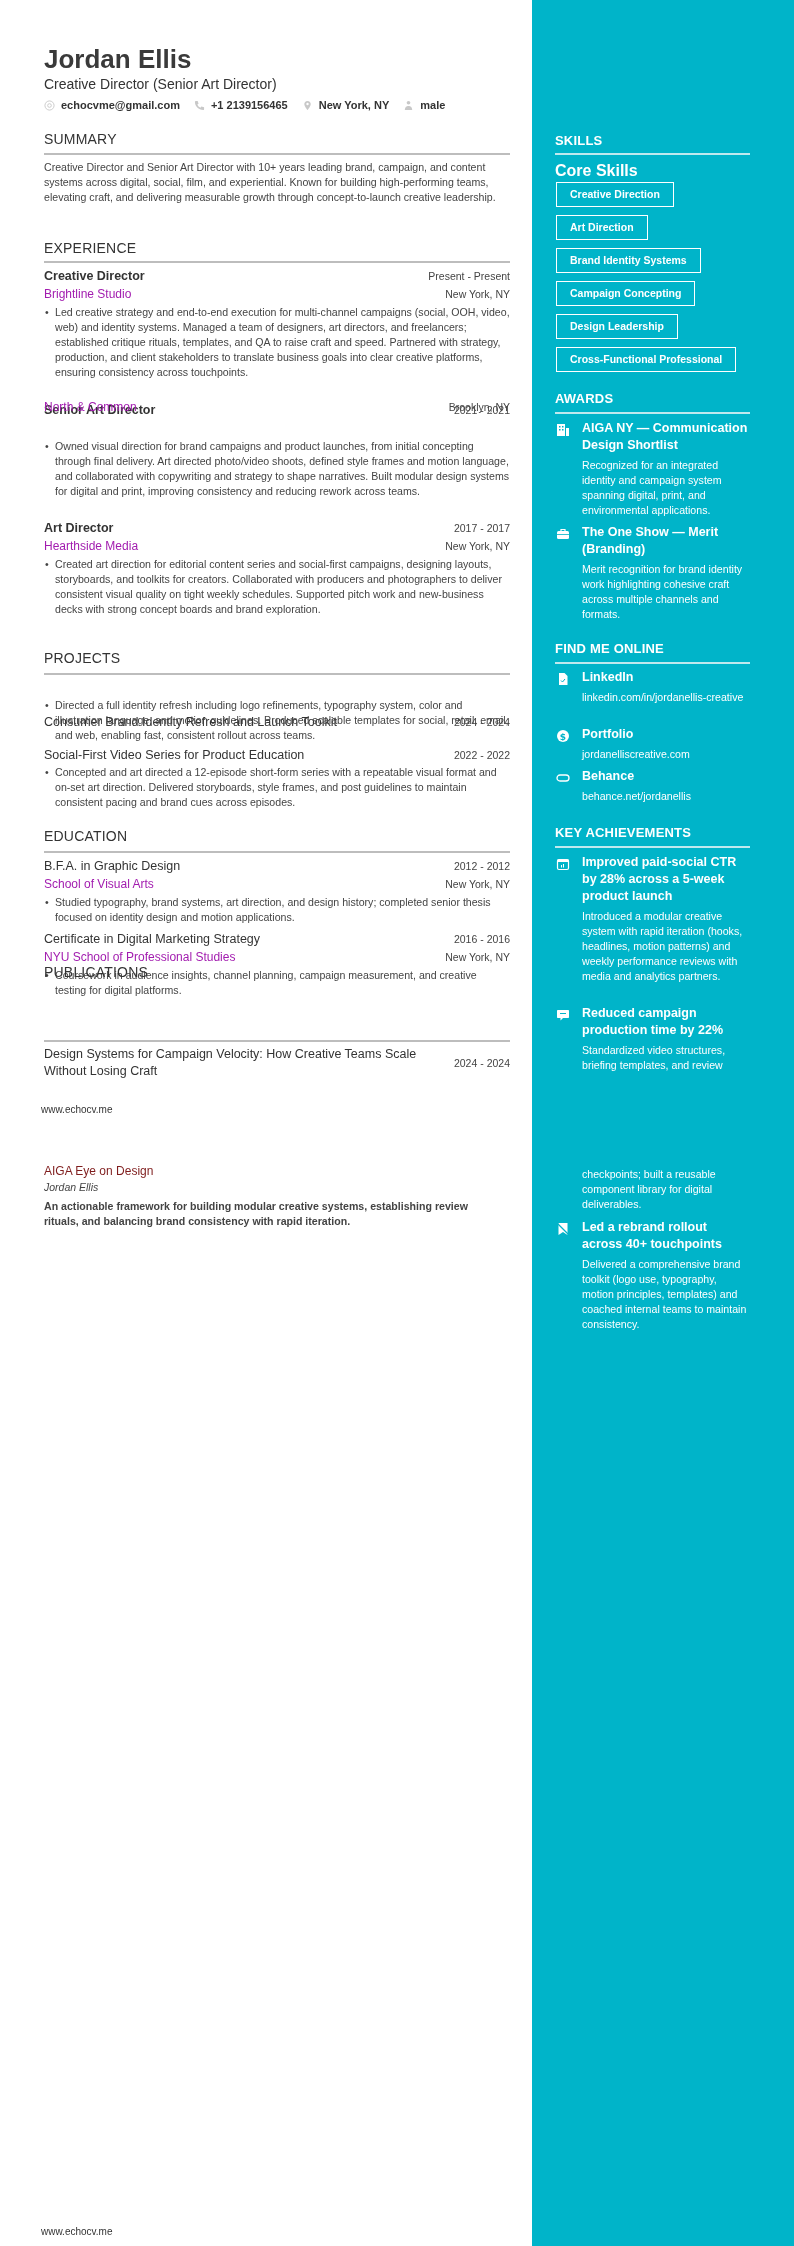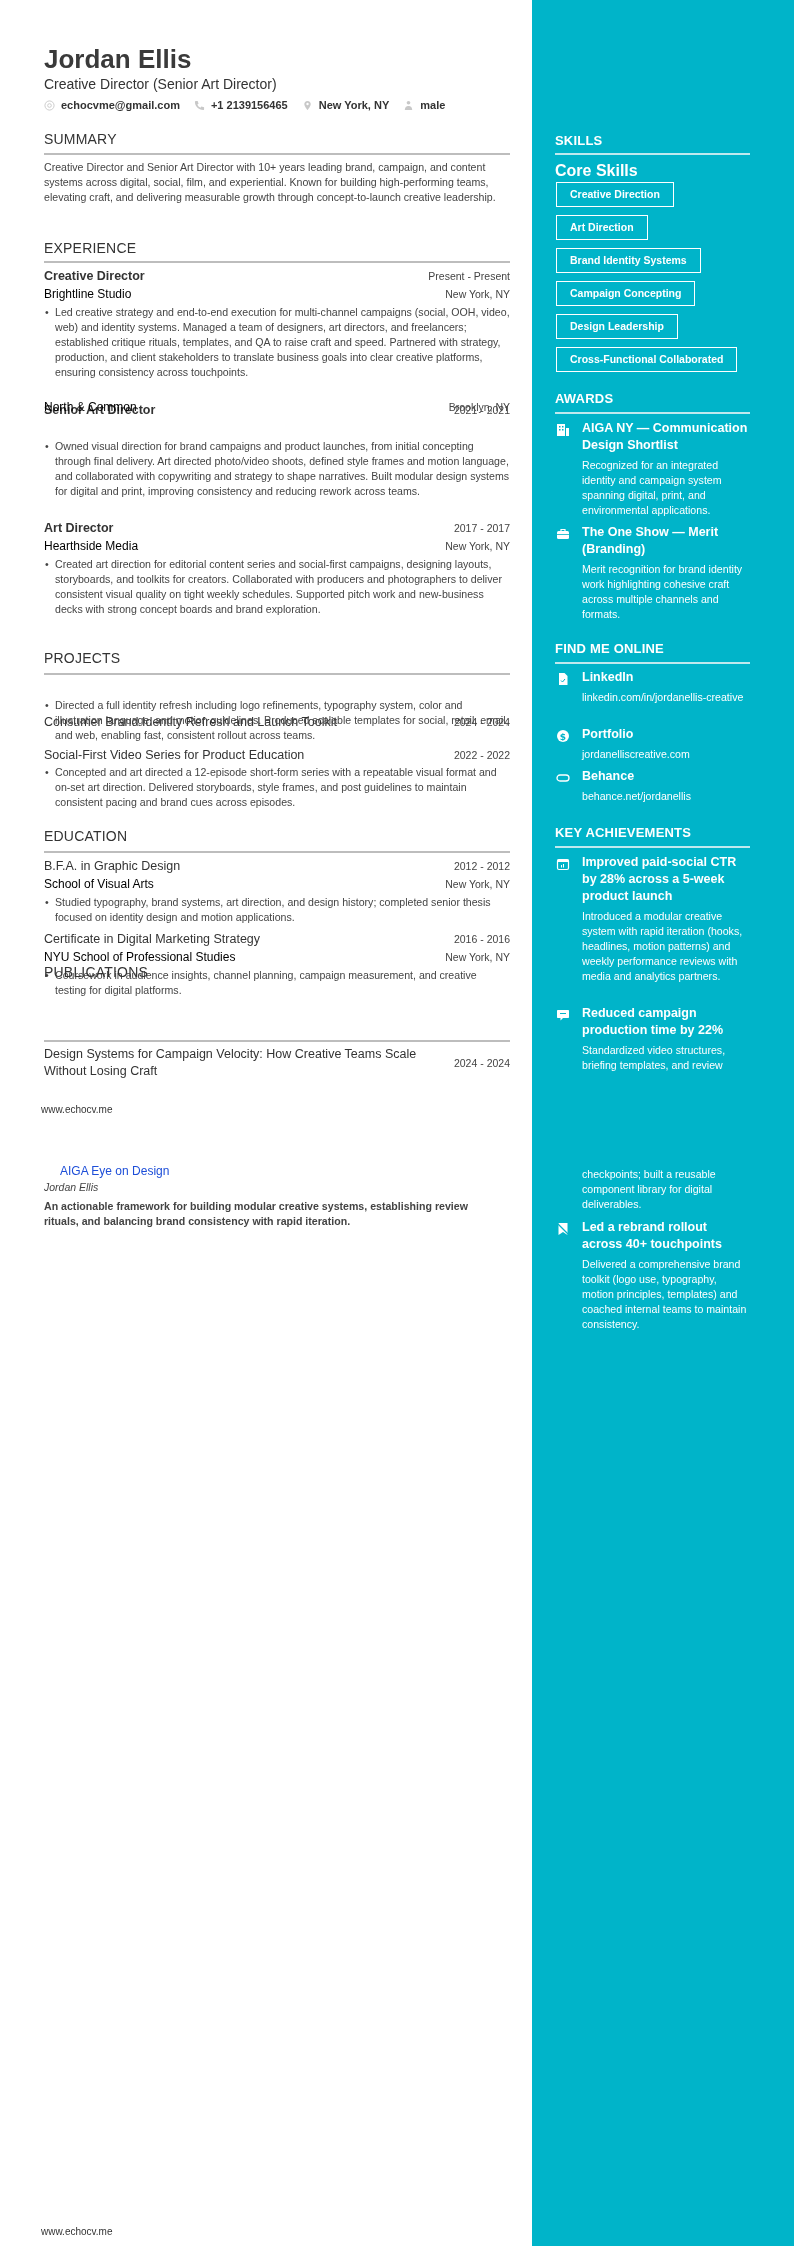--- a/index.html
+++ b/index.html
@@ -24,32 +24,32 @@
     .contact .ico { width: 11px; height: 11px; margin-right: 6px; display: inline-block; }
 
     .sec-title { position: absolute; left: 0; font-size: 14px; color: #333; letter-spacing: 0.2px; }
     .sec-rule { position: absolute; left: 0; width: 466px; height: 2px; background: #bdbdbd; }
 
     .para { position: absolute; left: 0; width: 466px; font-size: 10.6px; line-height: 15px; color: #444; }
 
     .row { position: absolute; left: 0; width: 466px; display: flex; justify-content: space-between; align-items: baseline; }
     .job-title { font-size: 12.5px; font-weight: bold; color: #333; }
     .date { font-size: 10.5px; color: #444; }
-    .org { font-size: 12px; color: #000000; }
+    .org { font-size: 12px; color: #a21caf; }
     .loc { font-size: 10.5px; color: #444; }
     .proj-title { font-size: 12.5px; color: #333; }
 
     .bullet { position: absolute; left: 0; width: 466px; font-size: 10.6px; line-height: 15px; color: #444; padding-left: 11px; }
     .bullet::before { content: "•"; position: absolute; left: 1px; top: 0; }
 
     .footer { position: absolute; left: 41px; font-size: 10px; color: #333; }
 
     .pub-title { position: absolute; left: 0; width: 380px; font-size: 12.5px; line-height: 17px; color: #333; }
     .pub-date { position: absolute; right: 0; font-size: 10.5px; color: #444; }
-    .pub-venue { position: absolute; left: 16px; font-size: 12px; color: #1d4ed8; }
+    .pub-venue { position: absolute; left: 0; font-size: 12px; color: #7f1d1d; }
     .pub-author { position: absolute; left: 0; font-size: 10.5px; font-style: italic; color: #444; }
 
     
     .side { position: absolute; left: 555px; top: 0; width: 195px; color: #ffffff; }
     .s-title { position: absolute; left: 0; font-size: 13px; font-weight: bold; letter-spacing: 0.2px; }
     .s-rule { position: absolute; left: 0; width: 195px; height: 2px; background: #bfe9ee; }
     .s-sub { position: absolute; left: 0; font-size: 16px; font-weight: bold; }
     .chip { position: absolute; left: 1px; height: 25px; border: 1px solid #ffffff; padding: 0 13px; font-size: 10.5px; font-weight: bold; line-height: 23px; white-space: nowrap; }
     .s-item-title { position: absolute; left: 27px; width: 168px; font-size: 12.5px; font-weight: bold; line-height: 17px; }
     .s-item-body { position: absolute; left: 27px; width: 168px; font-size: 10.6px; line-height: 15px; }
@@ -186,21 +186,21 @@
 <div class="side">
 
   <div class="s-title" style="top:133px">SKILLS</div>
   <div class="s-rule" style="top:153px"></div>
   <div class="s-sub" style="top:162px">Core Skills</div>
   <div class="chip" style="top:182px">Creative Direction</div>
   <div class="chip" style="top:215px">Art Direction</div>
   <div class="chip" style="top:248px">Brand Identity Systems</div>
   <div class="chip" style="top:281px">Campaign Concepting</div>
   <div class="chip" style="top:314px">Design Leadership</div>
-  <div class="chip" style="top:347px">Cross-Functional Collaborated</div>
+  <div class="chip" style="top:347px">Cross-Functional Professional</div>
 
   <div class="s-title" style="top:391px">AWARDS</div>
   <div class="s-rule" style="top:412px"></div>
 
   <svg class="s-icon" style="top:423px" viewBox="0 0 14 14">
       <rect x="1" y="1" width="8" height="12" fill="#fff"></rect>
       <rect x="10" y="5" width="3" height="8" fill="#fff"></rect>
       <rect x="3" y="3" width="1.5" height="1.5" fill="#00b4c9"></rect>
       <rect x="6" y="3" width="1.5" height="1.5" fill="#00b4c9"></rect>
       <rect x="3" y="6" width="1.5" height="1.5" fill="#00b4c9"></rect>

